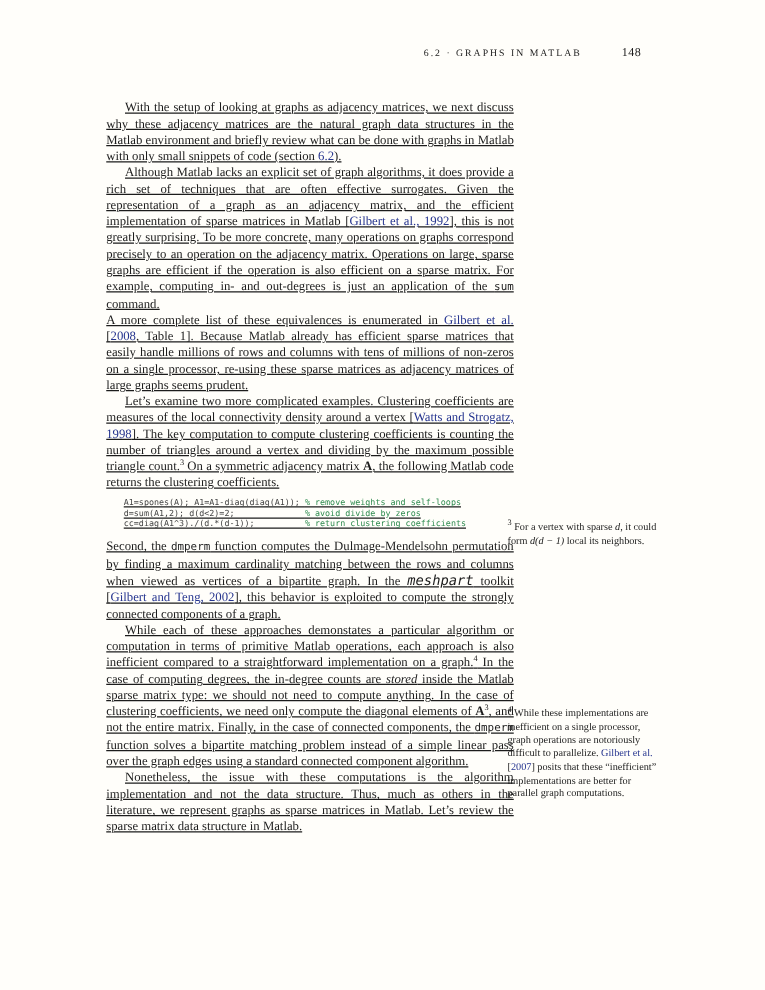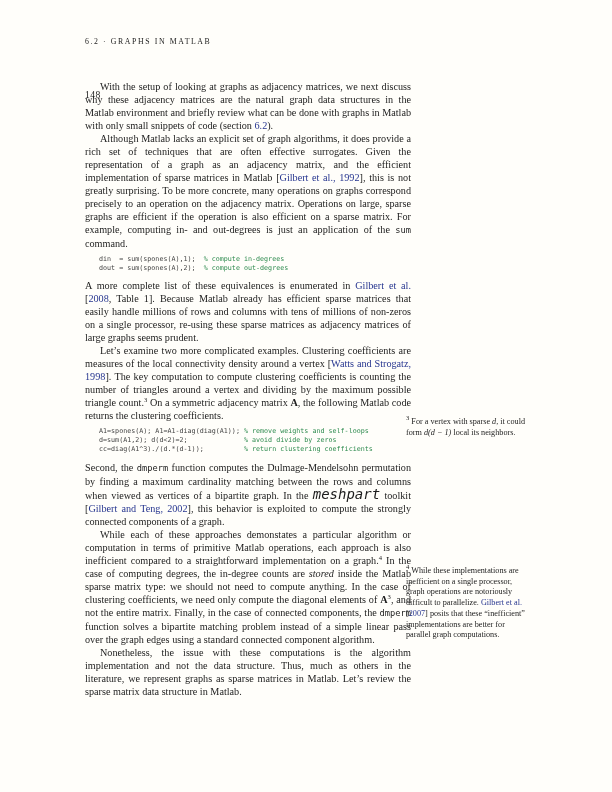--- a/index.html
+++ b/index.html
@@ -7,65 +7,64 @@
     position:relative;
     width:612px;height:792px;
     margin:0 auto;
     background:#fffefa;
     font-family:"Liberation Serif", serif;
     color:#1c1c1c;
     overflow:hidden;
   }
   .running-head{
     position:absolute;top:37px;left:85px;width:428px;
-    display:flex;justify-content:flex-end;align-items:baseline;gap:43px;flex-direction:column;
+    display:flex;justify-content:flex-end;align-items:baseline;gap:32px;
   }
   .rh-text{font-size:7.8px;letter-spacing:1.6px;color:#1c1c1c;}
   .rh-page{font-size:9.6px;letter-spacing:.4px;color:#1c1c1c;}
   .main{
     position:absolute;left:85px;top:80px;width:326px;
-    font-size:10.2px;line-height:13px;text-align:justify;
+    font-size:10.2px;line-height:13px;text-align:justify;text-decoration:underline;
   }
   .para{margin:0;text-indent:15px;}
   .para.no-indent{text-indent:0;}
   .sec-heading{
     margin:14px 0 12px 0;font-size:9.3px;font-weight:normal;
     letter-spacing:2px;text-align:left;
   }
   .sec-num{margin-right:12px;letter-spacing:.5px;}
   .codeblock{
     margin:5px 0 7px 14px;
     font-family:"DejaVu Sans Mono", monospace;
     font-size:6.7px;line-height:8.7px;
     white-space:pre;text-align:left;color:#454545;
   }
   .code-comment{color:#2e8b4f;}
   .link{color:#26358f;}
   .mono{font-family:"DejaVu Sans Mono", monospace;font-size:8.7px;}
-  .mono-italic{font-family:"DejaVu Sans Mono", monospace;font-size:14px;font-style:italic;}
+  .mono-italic{font-family:"DejaVu Sans Mono", monospace;font-size:11px;font-style:italic;}
   .italic{font-style:italic;}
   .bold{font-weight:bold;}
   sup{font-size:6.6px;line-height:0;vertical-align:super;}
   .margin-note{
     position:absolute;left:406px;width:124px;
     font-size:8.2px;line-height:10.7px;text-align:left;color:#1c1c1c;
   }
 </style>
 </head>
 <body>
 
 <div class="page">
   <header class="running-head">
     <span class="rh-text">6.2 · GRAPHS IN MATLAB</span>
     <span class="rh-page">148</span>
   </header>
   <main class="main">
       <p class="para"><span>With the setup of looking at graphs as adjacency matrices, we next discuss why these adjacency matrices are the natural graph data structures in the Matlab environment and briefly review what can be done with graphs in Matlab with only small snippets of code (section </span><span class="link">6.2</span><span>).</span></p>
       <p class="para"><span>Although Matlab lacks an explicit set of graph algorithms, it does provide a rich set of techniques that are often effective surrogates. Given the representation of a graph as an adjacency matrix, and the efficient implementation of sparse matrices in Matlab [</span><span class="link">Gilbert et al., 1992</span><span>], this is not greatly surprising. To be more concrete, many operations on graphs correspond precisely to an operation on the adjacency matrix. Operations on large, sparse graphs are efficient if the operation is also efficient on a sparse matrix. For example, computing in- and out-degrees is just an application of the </span><span class="mono">sum</span><span> command.</span></p>
-      <pre class="codeblock"><div><span>din  = sum(spones(A),1);  </span><span class="code-comment">% compute in-degrees</span></div><div><span>dout = sum(spones(A),2);  </span><span class="code-comment">% compute out-degrees</span></div></pre>
       <p class="para no-indent"><span>A more complete list of these equivalences is enumerated in </span><span class="link">Gilbert et al.</span><span> [</span><span class="link">2008</span><span>, Table 1].  Because Matlab already has efficient sparse matrices that easily handle millions of rows and columns with tens of millions of non-zeros on a single processor, re-using these sparse matrices as adjacency matrices of large graphs seems prudent.</span></p>
       <p class="para"><span>Let’s examine two more complicated examples. Clustering coefficients are measures of the local connectivity density around a vertex [</span><span class="link">Watts and Strogatz, 1998</span><span>]. The key computation to compute clustering coefficients is counting the number of triangles around a vertex and dividing by the maximum possible triangle count.</span><sup>3</sup><span> On a symmetric adjacency matrix </span><span class="bold">A</span><span>, the following Matlab code returns the clustering coefficients.</span></p>
       <pre class="codeblock"><div><span>A1=spones(A); A1=A1-diag(diag(A1)); </span><span class="code-comment">% remove weights and self-loops</span></div><div><span>d=sum(A1,2); d(d&lt;2)=2;              </span><span class="code-comment">% avoid divide by zeros</span></div><div><span>cc=diag(A1^3)./(d.*(d-1));          </span><span class="code-comment">% return clustering coefficients</span></div></pre>
       <p class="para no-indent"><span>Second, the </span><span class="mono">dmperm</span><span> function computes the Dulmage-Mendelsohn permutation by finding a maximum cardinality matching between the rows and columns when viewed as vertices of a bipartite graph.  In the </span><span class="mono-italic">meshpart</span><span> toolkit [</span><span class="link">Gilbert and Teng, 2002</span><span>], this behavior is exploited to compute the strongly connected components of a graph.</span></p>
       <p class="para"><span>While each of these approaches demonstates a particular algorithm or computation in terms of primitive Matlab operations, each approach is also inefficient compared to a straightforward implementation on a graph.</span><sup>4</sup><span> In the case of computing degrees, the in-degree counts are </span><span class="italic">stored</span><span> inside the Matlab sparse matrix type: we should not need to compute anything. In the case of clustering coefficients, we need only compute the diagonal elements of </span><span class="bold">A</span><sup>3</sup><span>, and not the entire matrix. Finally, in the case of connected components, the </span><span class="mono">dmperm</span><span> function solves a bipartite matching problem instead of a simple linear pass over the graph edges using a standard connected component algorithm.</span></p>
       <p class="para"><span>Nonetheless, the issue with these computations is the algorithm implementation and not the data structure. Thus, much as others in the literature, we represent graphs as sparse matrices in Matlab. Let’s review the sparse matrix data structure in Matlab.</span></p>
     </main>
 <aside class="margin-note" style="top: 417px;"><sup>3</sup><span> For a vertex with sparse </span><span class="italic">d</span><span>, it could form </span><span class="italic">d(d − 1)</span><span> local its neighbors.</span></aside>
     <aside class="margin-note" style="top: 566px;"><sup>4</sup><span> While these implementations are inefficient on a single processor, graph operations are notoriously difficult to parallelize. </span><span class="link">Gilbert et al.</span><span> [</span><span class="link">2007</span><span>] posits that these “inefficient” implementations are better for parallel graph computations.</span></aside>
   </div>

